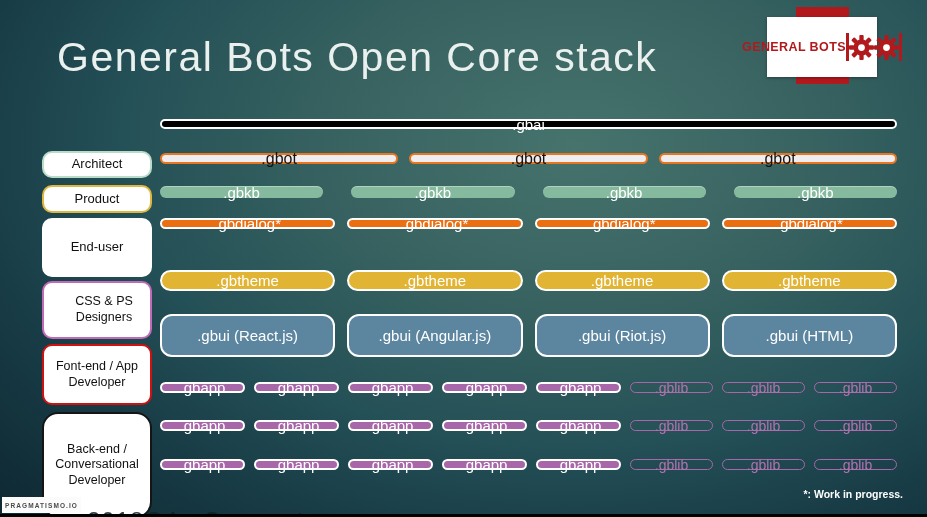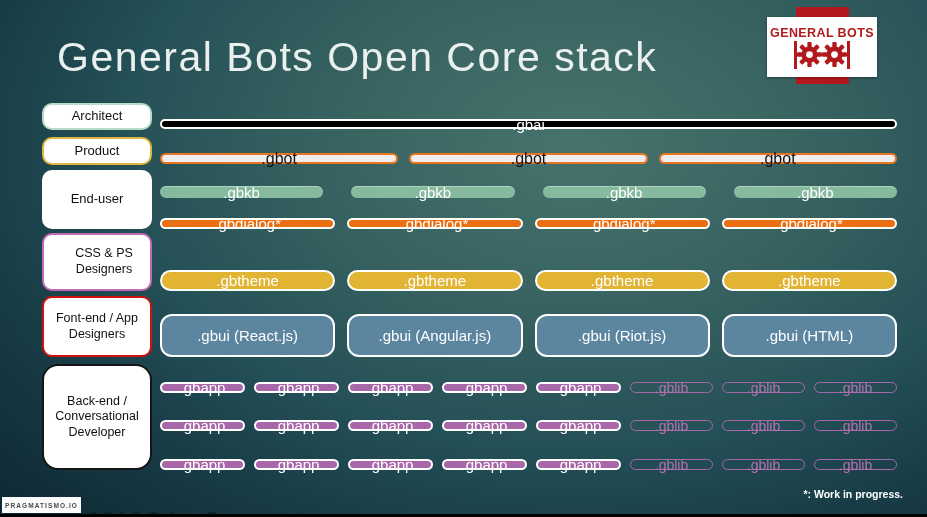--- a/index.html
+++ b/index.html
@@ -14,35 +14,35 @@
   }
   .title{
     position:absolute;left:57px;top:34px;
     font-size:41px;font-weight:400;letter-spacing:1.5px;
     color:#eaf0ee;white-space:nowrap;
   }
   
   .logo-band{position:absolute;left:796px;top:7px;width:53px;height:77px;background:#b2191d;}
   .logo-card{
     position:absolute;left:767px;top:17px;width:110px;height:60px;background:#fff;
-    display:flex;flex-direction:column;align-items:center;justify-content:center;
+    display:flex;flex-direction:row;align-items:center;justify-content:center;
     box-shadow:0 1px 3px rgba(0,0,0,.35);
   }
   .logo-text{font-size:12.5px;font-weight:800;color:#b2191d;letter-spacing:.4px;margin-bottom:1px;white-space:nowrap;}
   .logo-gears{display:flex;align-items:center;justify-content:center;}
   .tick{position:relative;width:3px;height:28px;background:#b2191d;}
   .tick::after{content:'';position:absolute;top:50%;margin-top:-1.5px;width:8px;height:3px;background:#b2191d;}
   .tick.l::after{left:3px;}
   .tick.r::after{right:3px;}
   .gear{width:27px;height:27px;margin:0 -1px;}
   
   .side{
     position:absolute;left:42px;width:110px;background:#fff;border-radius:10px;
     display:flex;align-items:center;justify-content:center;text-align:center;
-    color:#111;font-size:13px;line-height:1.25;box-sizing:border-box;padding:2px 6px;
+    color:#111;font-size:13px;line-height:1.25;box-sizing:border-box;padding:2px 6px;margin-top:48px;
   }
   .side.architect{top:103px;height:27px;border:2px solid #b9dcc8;}
   .side.product{top:137px;height:28px;border:2px solid #dfb640;}
   .side.enduser{top:170px;height:59px;border:2px solid #ffffff;}
   .side.css{top:233px;height:58px;border:2px solid #c06ab8;font-size:12.5px;padding-left:20px;}
   .side.frontend{top:296px;height:61px;border:2px solid #cf1210;font-size:12.5px;}
   .side.backend{top:364px;height:106px;border:2px solid #151515;border-radius:16px;font-size:12.5px;text-align:center;}
   
   .row{position:absolute;left:160px;width:737px;display:flex;}
   .row>div{flex:1;display:flex;align-items:center;justify-content:center;box-sizing:border-box;white-space:nowrap;margin-top:16px;}
@@ -125,21 +125,21 @@
         </g>
       </svg>
       <span class="tick r"></span>
     </div>
   </div>
 
   <div class="side architect">Architect</div>
   <div class="side product">Product</div>
   <div class="side enduser">End-user</div>
   <div class="side css">CSS &amp; PS Designers</div>
-  <div class="side frontend">Font-end / App Designers</div>
+  <div class="side frontend">Font-end / App Developer</div>
   <div class="side backend">Back-end / Conversational Developer</div>
 
   <div class="row row-gbai">
     <div class="gbai">.gbai</div>
   </div>
 
   <div class="row row-gbot">
     <div class="gbot">.gbot</div>
     <div class="gbot">.gbot</div>
     <div class="gbot">.gbot</div>

